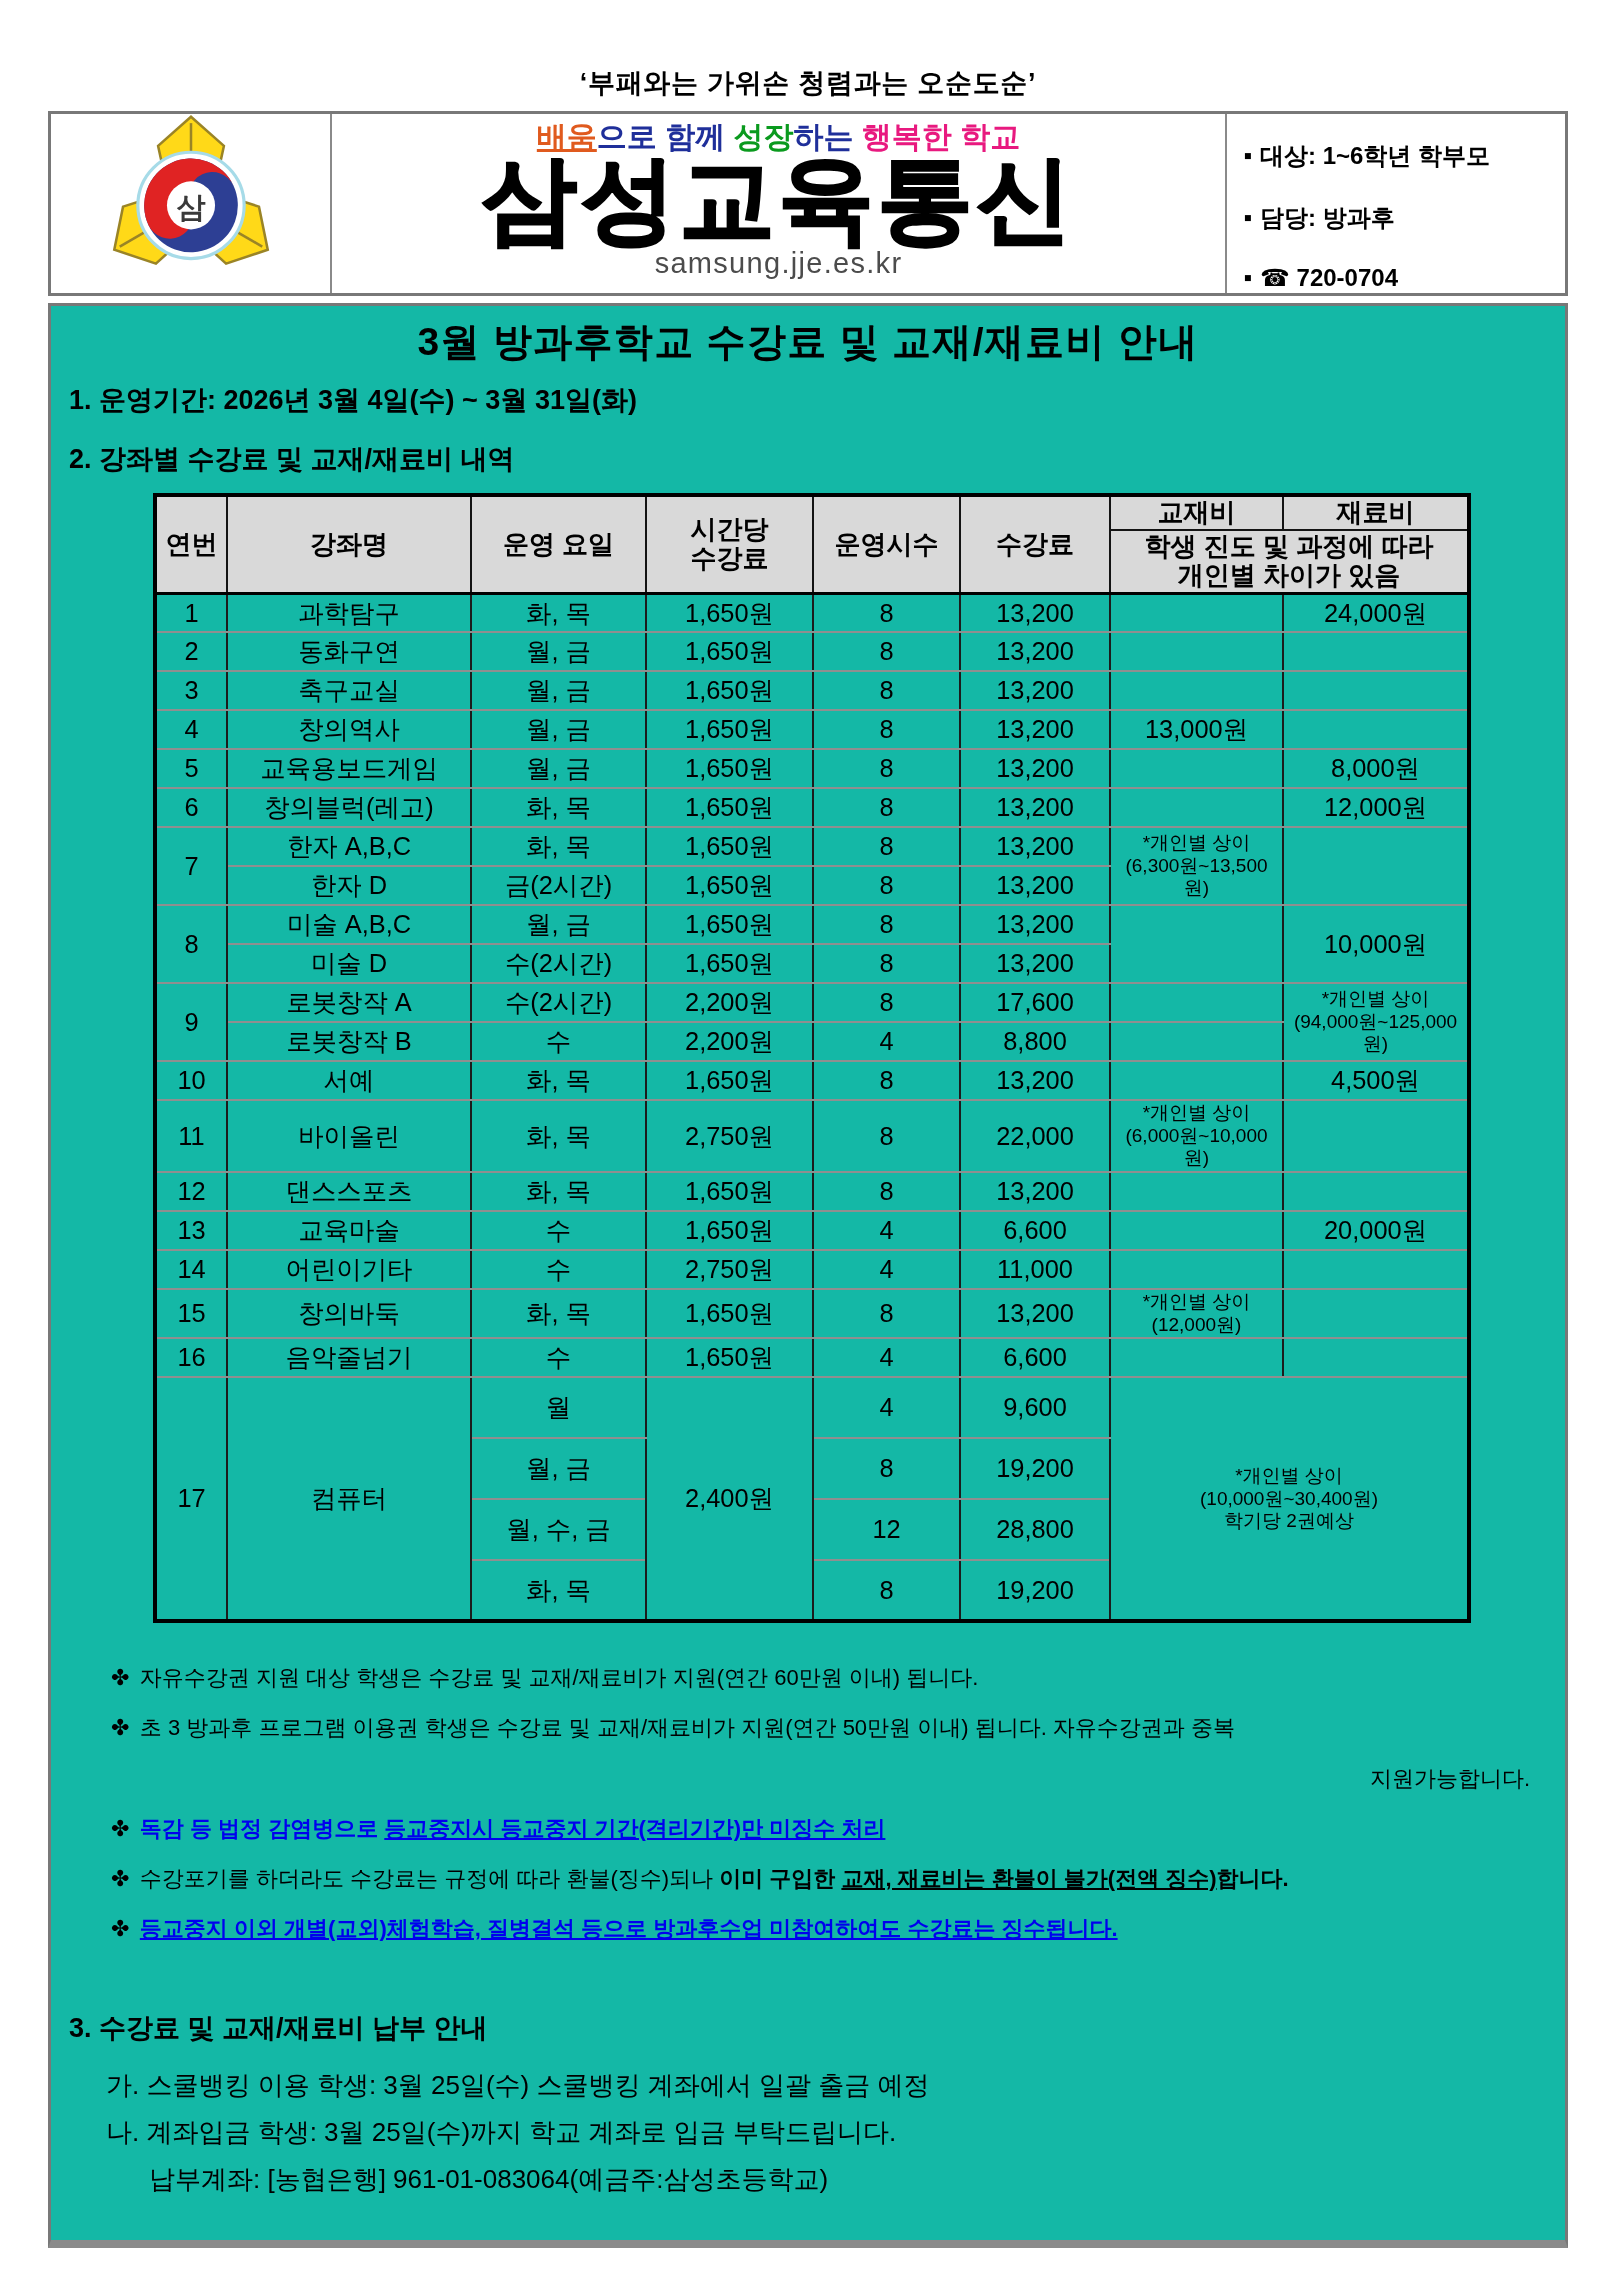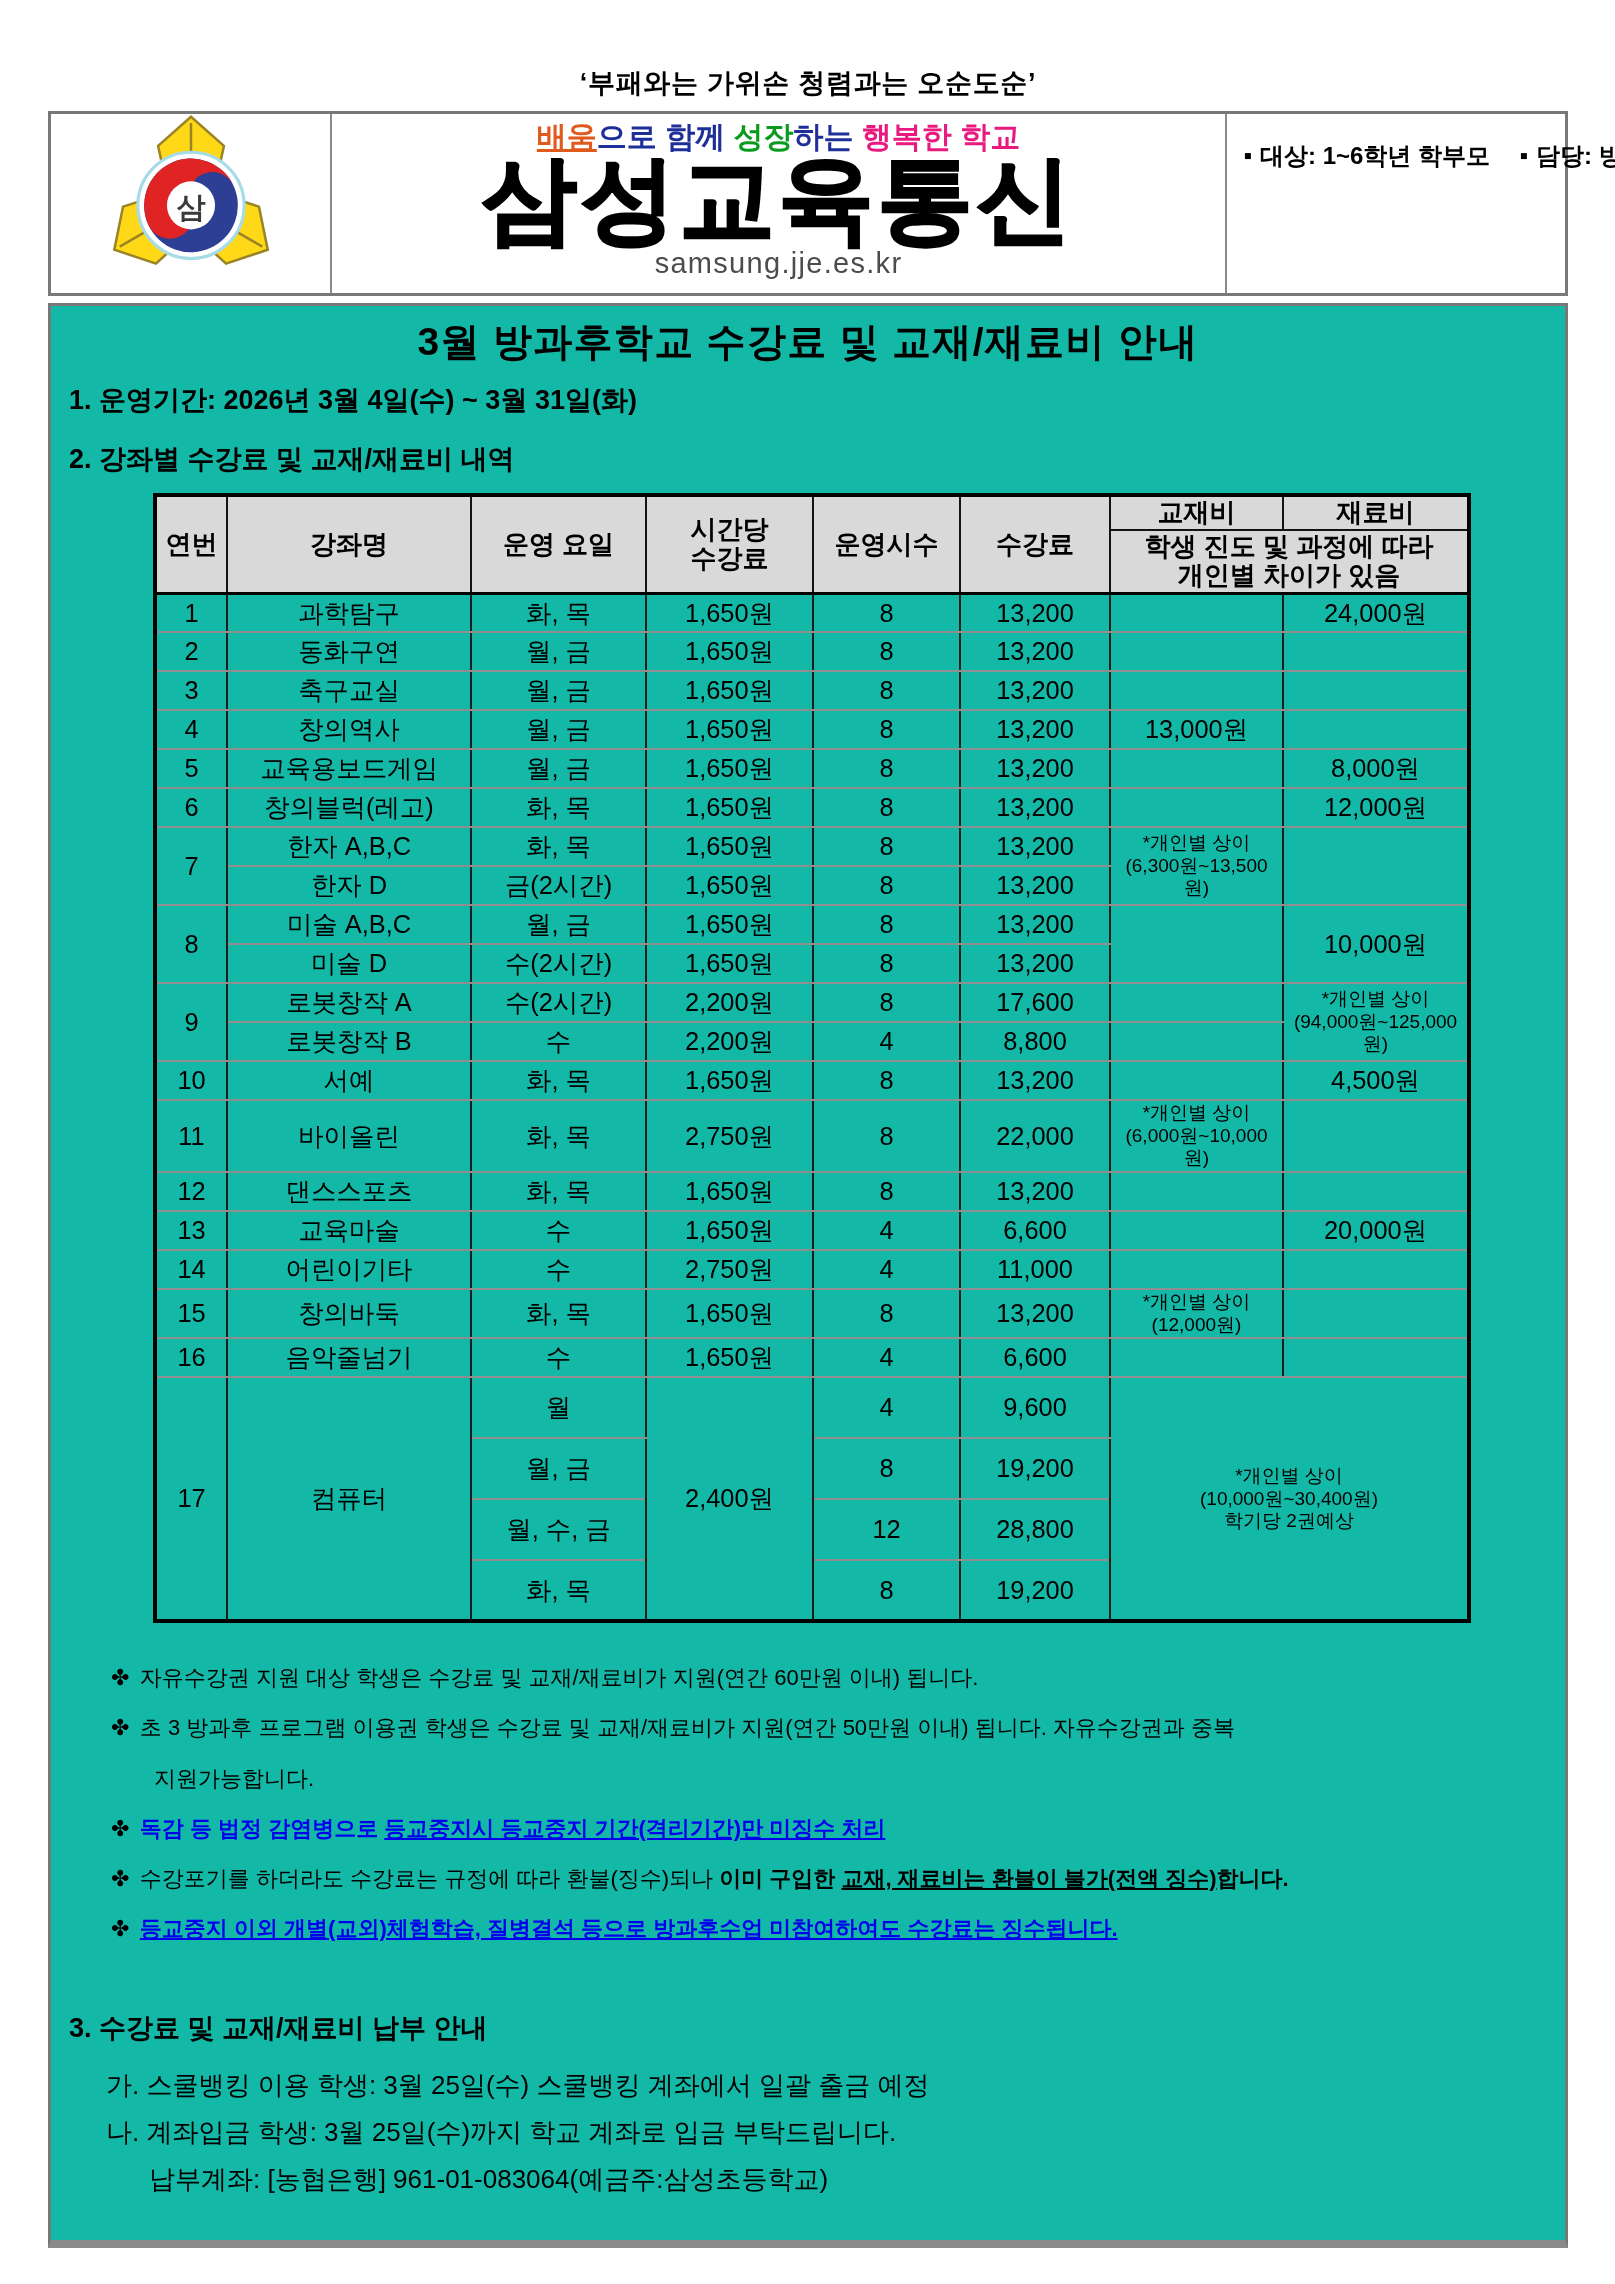--- a/index.html
+++ b/index.html
@@ -30,21 +30,21 @@
   }
   .motto{font-size:30px;font-weight:bold;line-height:1.1;white-space:nowrap;}
   .motto .e{-webkit-text-emphasis:filled dot over;text-emphasis:filled dot over;}
   .big-title{
     font-size:95px;font-weight:bold;line-height:0.98;letter-spacing:3.9px;
     -webkit-text-stroke:2.6px #000;margin-top:0px;
   }
   .site-url{font-size:29px;color:#4c4c4c;letter-spacing:1.3px;margin-top:1.3px;}
   .info-cell{
     width:338px;box-sizing:border-box;padding:26px 2.6px 0 17px;
-    display:flex;flex-direction:row;gap:30px;
+    display:flex;flex-direction:column;gap:30px;
     font-size:24px;font-weight:bold;white-space:nowrap;
   }
   .info-line .sq{font-size:12.4px;margin-right:8.5px;vertical-align:4.6px;}
 
   
   .main-box{
     margin:6.5px 48px 0 48px;height:1945px;box-sizing:border-box;
     border:3.3px solid #787878;border-bottom:8.5px solid #8a8a8a;
     overflow:hidden;background:#14b8a6;
   }
@@ -73,21 +73,21 @@
   }
   table.fee thead{border-bottom:3.9px solid #000;}
   th.hfee{font-size:21px;height:29px;}
   th.hnote{font-size:18px;line-height:1.08;height:42px;}
   table.fee tbody td{font-size:25.4px;height:39px;}
   table.fee tbody td.ann{font-size:19px;line-height:1.18;}
   table.fee tr.tall td{height:61px;}
 
   
   .notes{margin:30px 35px 0 60px;font-size:22px;line-height:2.28;}
-  .note-line.cont{padding-left:31px;}
+  .note-line.cont{padding-left:31px;text-align:right;}
   .bullet{margin-right:10.4px;}
 
   .sec3-title{margin:56px 0 0 18px;font-size:27px;font-weight:bold;}
   .sec3-items{margin:15.6px 33px 0 55px;font-size:26px;line-height:1.82;}
   .sec3-item.indent{padding-left:43px;}
   .sec3-item .note-line.cont{padding-left:43px;}
 </style>
 </head>
 <body>
 

